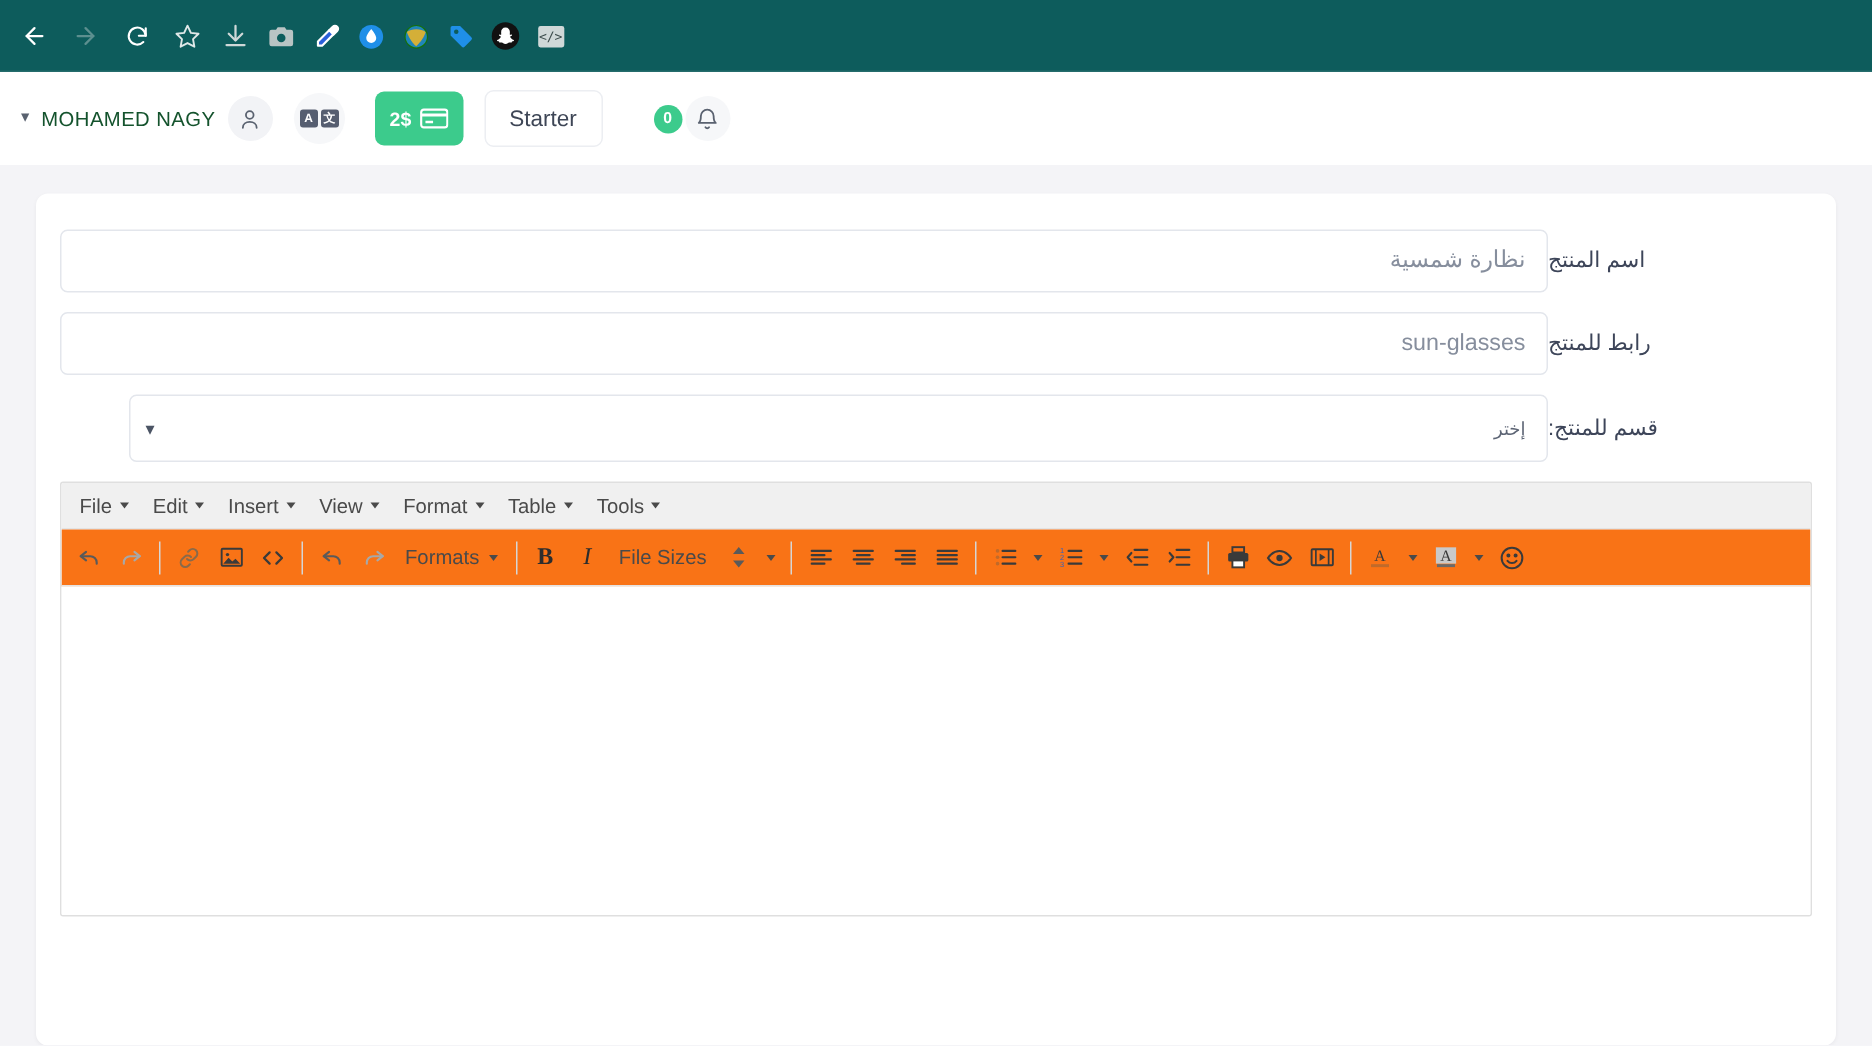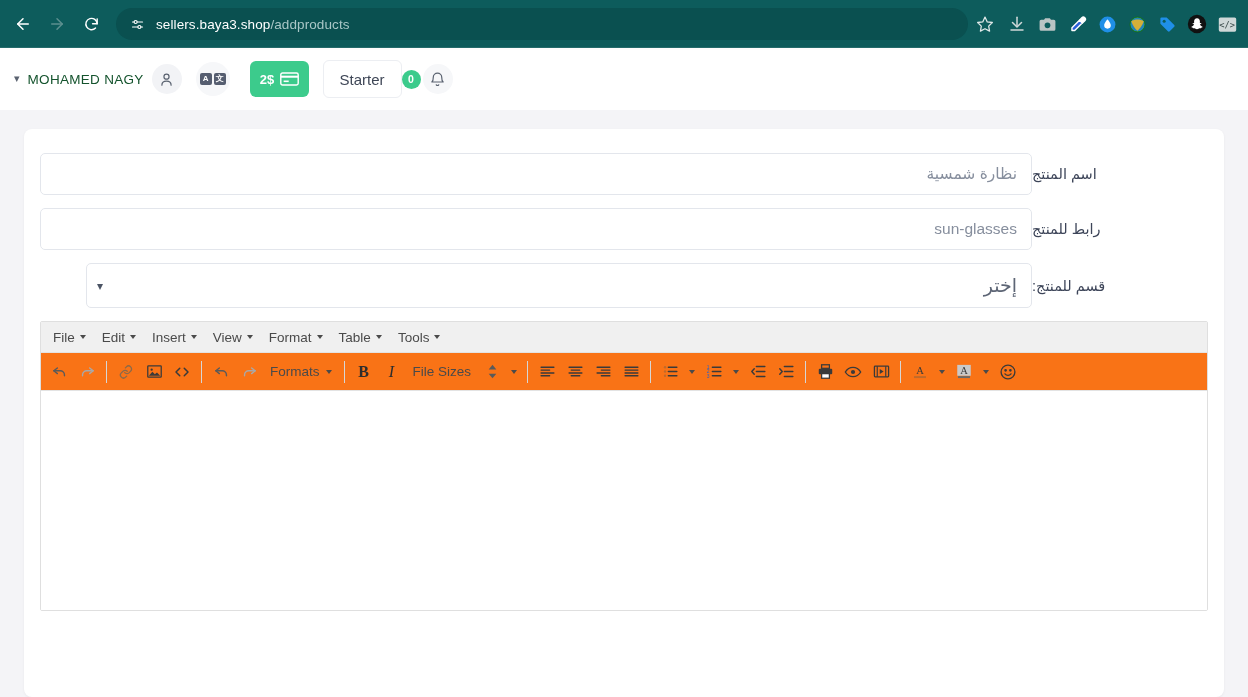--- a/index.html
+++ b/index.html
@@ -142,20 +142,21 @@
     letter-spacing: .2px;
   }
   .plan-btn {
     background: #ffffff;
     border: 1px solid #eceef2;
     border-radius: 6px;
     height: 38px;
     padding: 0 16px;
     display: flex; align-items: center; justify-content: center;
     cursor: pointer;
+    margin-right: 34px;
     flex: 0 0 auto;
   }
   .plan-label { font-size: 15px; color: #3e4656; }
   .notif-wrap { display: flex; align-items: center; gap: 2px; cursor: pointer; }
   .notif-badge {
     background: #3ccb8c;
     color: #fff;
     border-radius: 10px;
     min-width: 19px; height: 19px;
     font-size: 10.5px;
@@ -225,21 +226,21 @@
     border: 1px solid #e3e6ec;
     border-radius: 5px;
     background: #fff;
     display: flex;
     align-items: center;
     justify-content: space-between;
     padding: 0 14px 0 10px;
     cursor: pointer;
   }
   .select-value {
-    font-size: 19px;
+    font-size: 12px;
     color: #5d6575;
   }
   .select-chevron { color: #4b5464; font-size: 12px; line-height: 1; }
 
   
   #editor-shell {
     margin-top: 0;
     border: 1px solid #dfdfdf;
     border-radius: 2px;
     background: #fff;
@@ -346,31 +347,20 @@
       </svg>
   </div>
 
   <div class="nav-btn">
     <svg class="ico" width="17" height="17" viewBox="0 0 24 24" fill="none" stroke="#ffffff" stroke-width="2" stroke-linecap="round" stroke-linejoin="round">
         <path d="M20 11a8 8 0 1 0-2.3 6"></path>
         <polyline points="20 4 20 11 13.5 11"></polyline>
       </svg>
   </div>
 
-  <div class="omnibox">
-    <div class="tune-icon">
-      <svg class="ico" width="15" height="15" viewBox="0 0 24 24" fill="none" stroke="#ffffff" stroke-width="1.9" stroke-linecap="round">
-          <line x1="4" y1="8" x2="20" y2="8"></line>
-          <line x1="4" y1="16" x2="20" y2="16"></line>
-          <circle cx="9" cy="8" r="2.4" fill="#0a5050"></circle>
-          <circle cx="15" cy="16" r="2.4" fill="#0a5050"></circle>
-        </svg>
-    </div>
-    <div class="url-text"><span>sellers.baya3.shop</span><span class="url-path">/addproducts</span></div>
-  </div>
 
   <div class="star-btn">
     <svg class="ico" width="18" height="18" viewBox="0 0 24 24" fill="none" stroke="#dfe8e8" stroke-width="1.7" stroke-linejoin="round">
         <polygon points="12 2.8 15 9.2 21.8 10 16.9 14.8 18.1 21.5 12 18.3 5.9 21.5 7.1 14.8 2.2 10 9 9.2"></polygon>
       </svg>
   </div>
 
   <div class="ext-row">
     <div class="ext-icon">
       <svg class="ico" width="18" height="18" viewBox="0 0 24 24" fill="none" stroke="#cfd8d8" stroke-width="2" stroke-linecap="round" stroke-linejoin="round">

